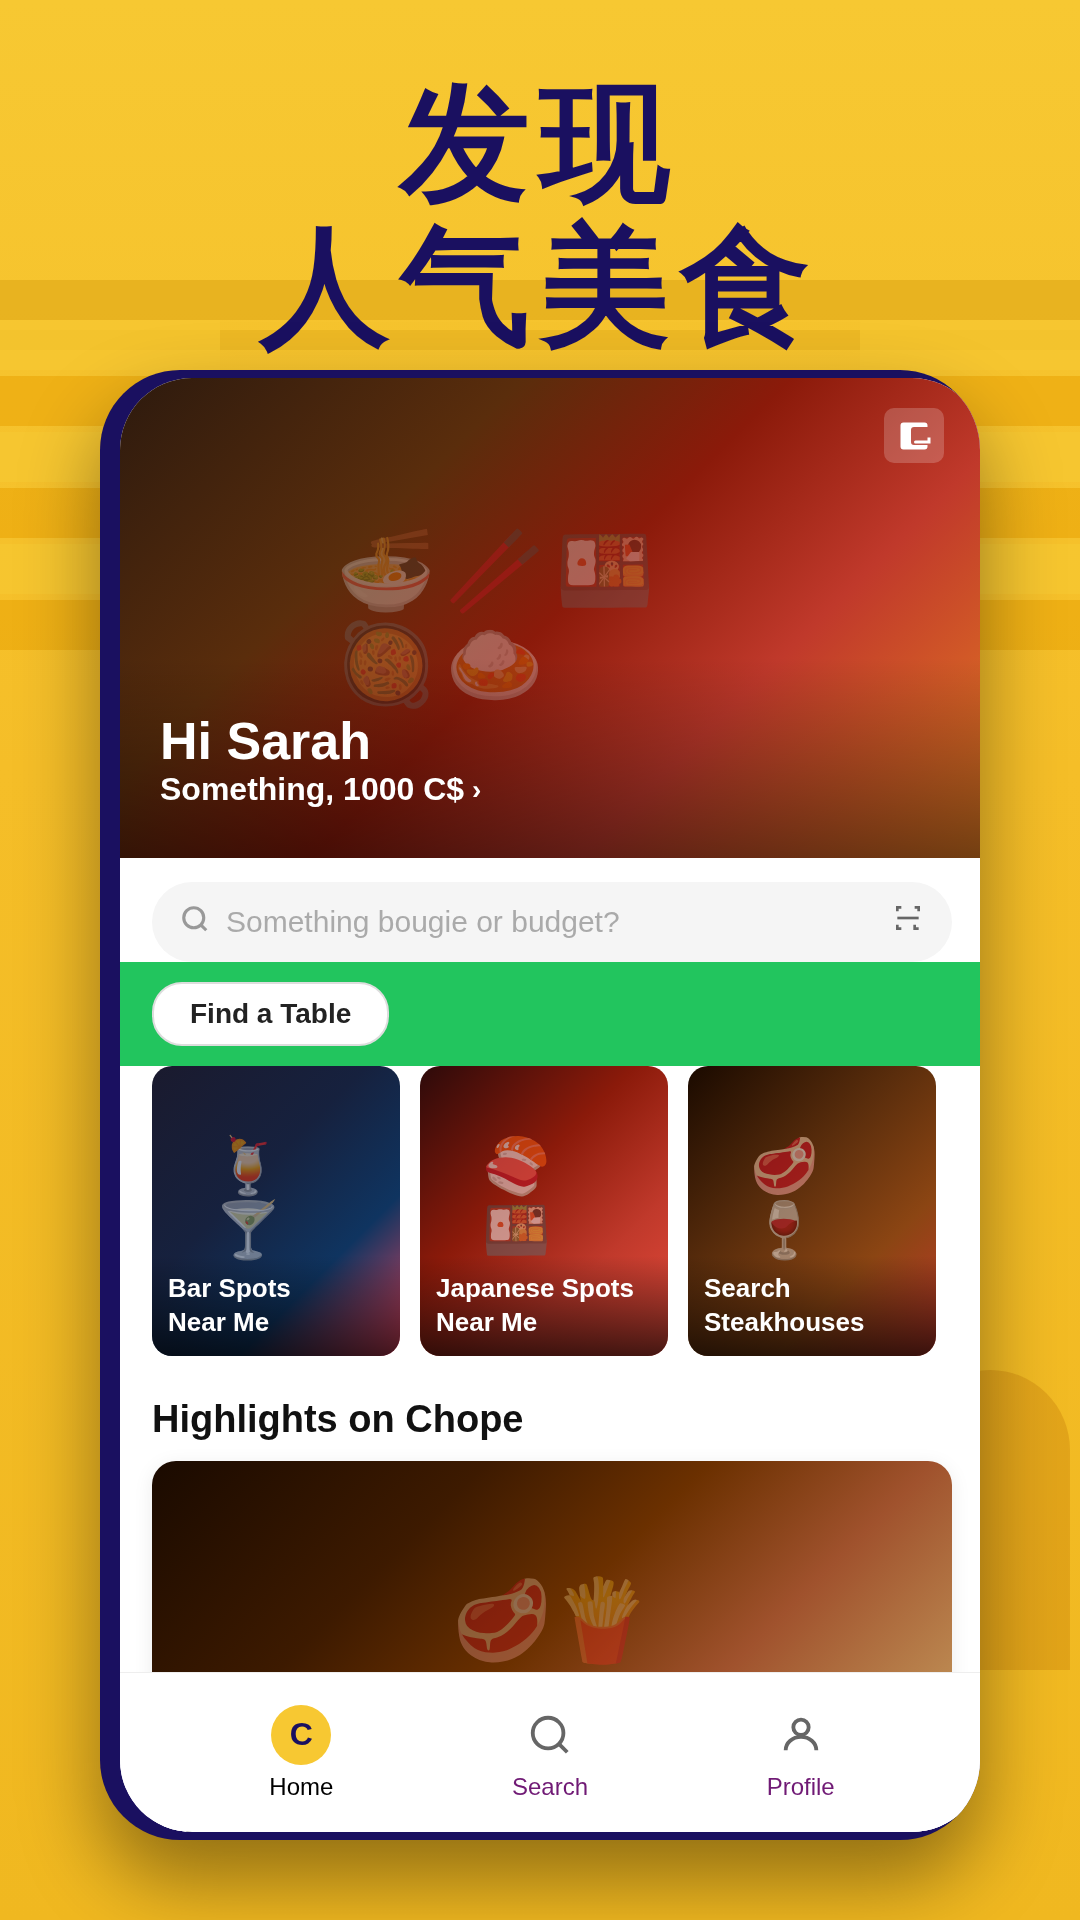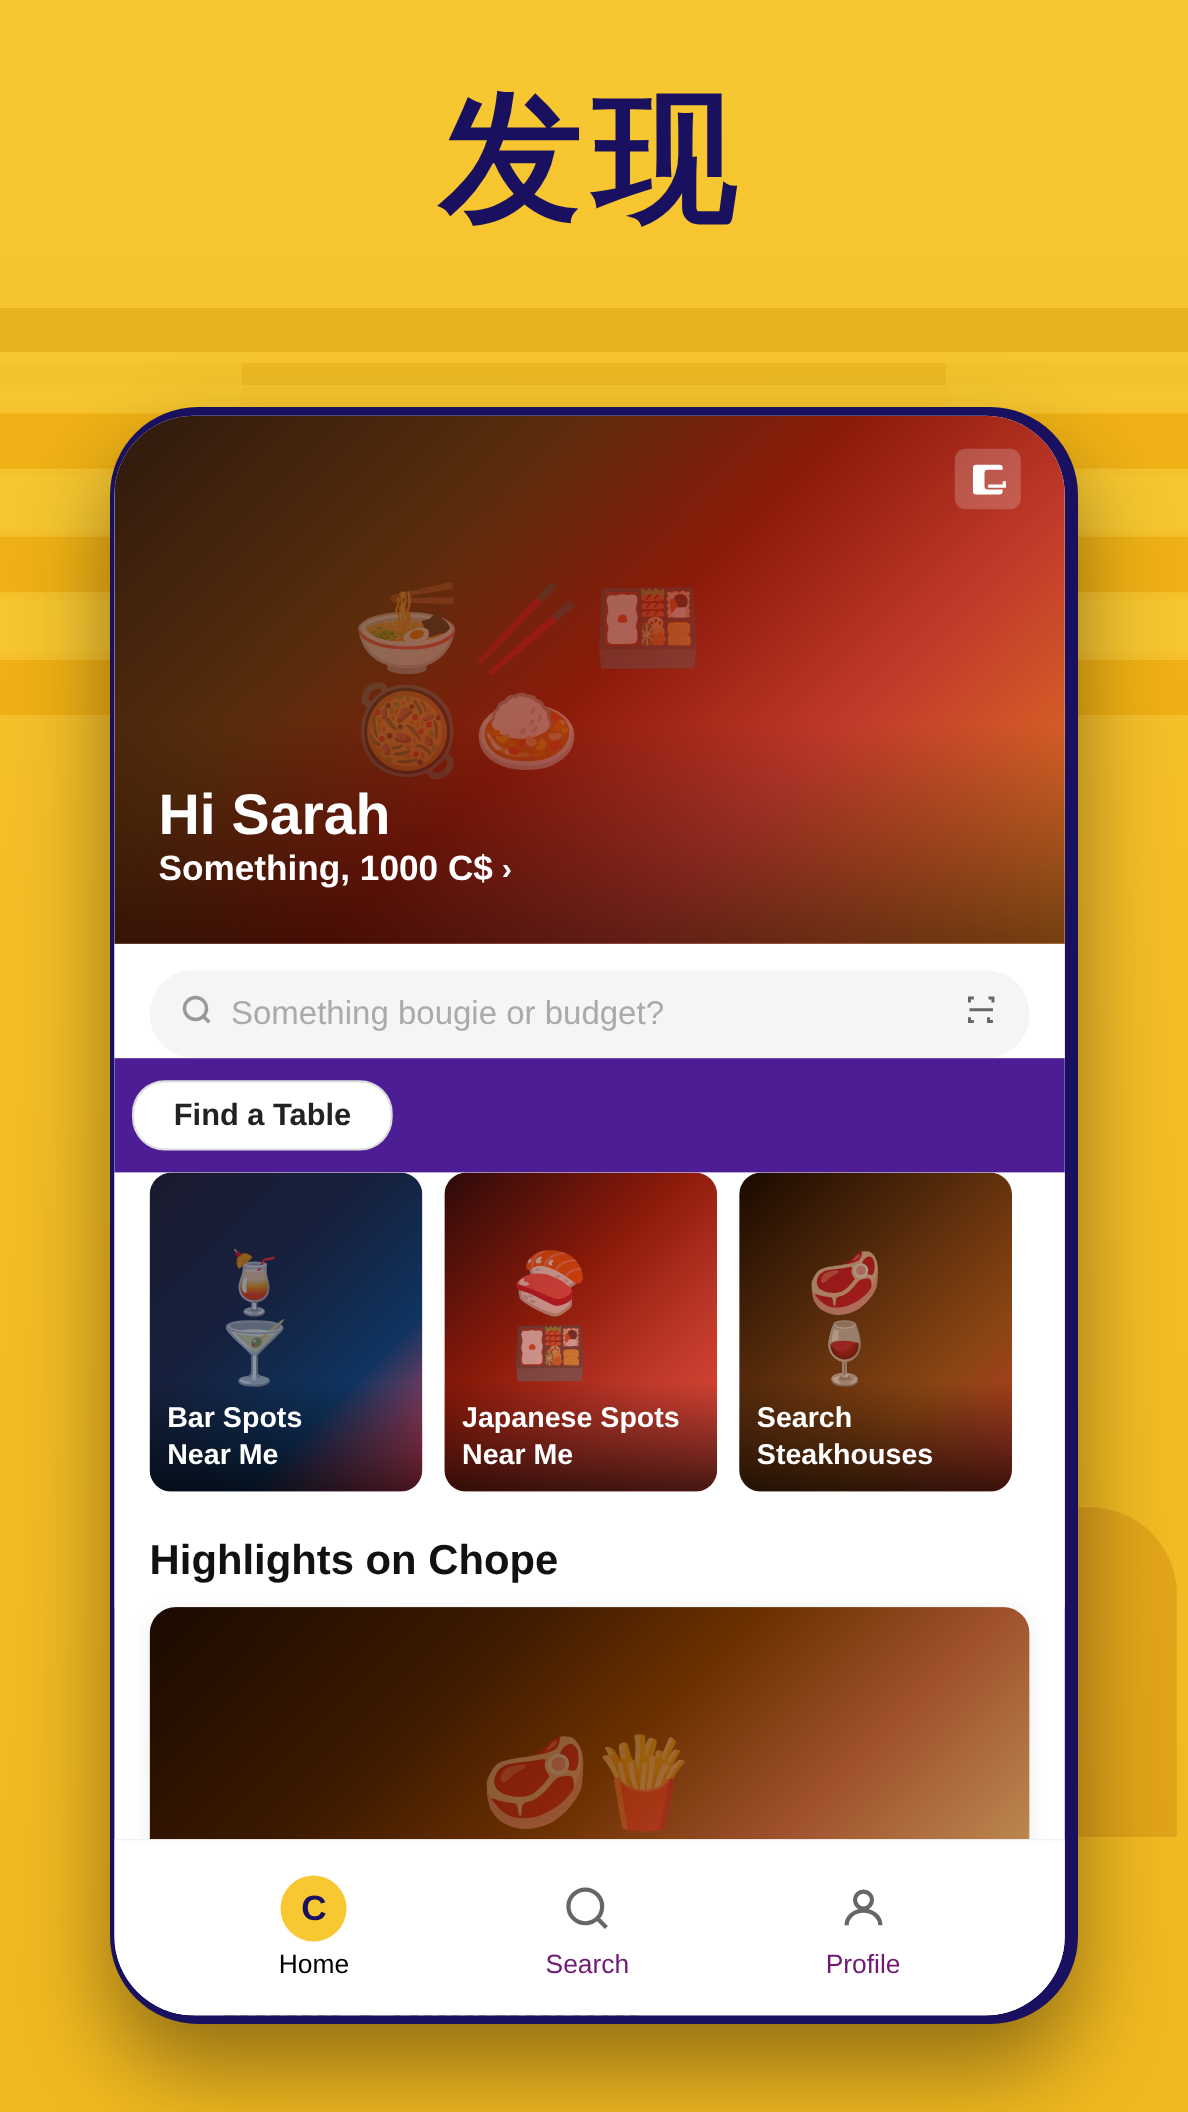--- a/index.html
+++ b/index.html
@@ -78,21 +78,21 @@
       background: #1a1060;
       border-radius: 80px;
       box-shadow: 0 40px 80px rgba(0,0,0,0.4);
       overflow: hidden;
       z-index: 20;
     }
 
     
     .phone-screen {
       position: absolute;
-      top: 8px; left: 4px;
+      top: 8px; left: 20px;
       width: 864px;
       height: 1454px;
       background: #fff;
       border-radius: 72px;
       overflow: hidden;
     }
 
     
     .hero-image {
       width: 100%;
@@ -190,22 +190,22 @@
       font-size: 30px;
       color: #aaa;
     }
     .scan-icon {
       color: #666;
       font-size: 32px;
     }
 
     
     .find-table-wrap {
-      background: #4c1d95;
-      padding: 20px 16px;
+      background: #22c55e;
+      padding: 20px 32px;
     }
     .find-table-btn {
       display: inline-block;
       background: #fff;
       border: 2px solid #ddd;
       border-radius: 30px;
       padding: 14px 36px;
       font-size: 28px;
       font-weight: 600;
       color: #222;
@@ -401,20 +401,21 @@
     <div class="awning-stripe yellow"></div>
     <div class="awning-stripe orange"></div>
     <div class="awning-stripe yellow"></div>
     <div class="awning-stripe orange"></div>
   </div>
   <div class="shadow-figure"></div>
 </div>
 
 <div class="title-chinese">
   <div>发现</div>
+  <div>人气美食</div>
 </div>
 
 <div class="phone-mockup">
   <div class="phone-screen">
 
     <div class="hero-image">
       <div class="hero-food-deco"></div>
       <div class="hero-overlay"></div>
 
       <div class="wallet-icon-wrap">

